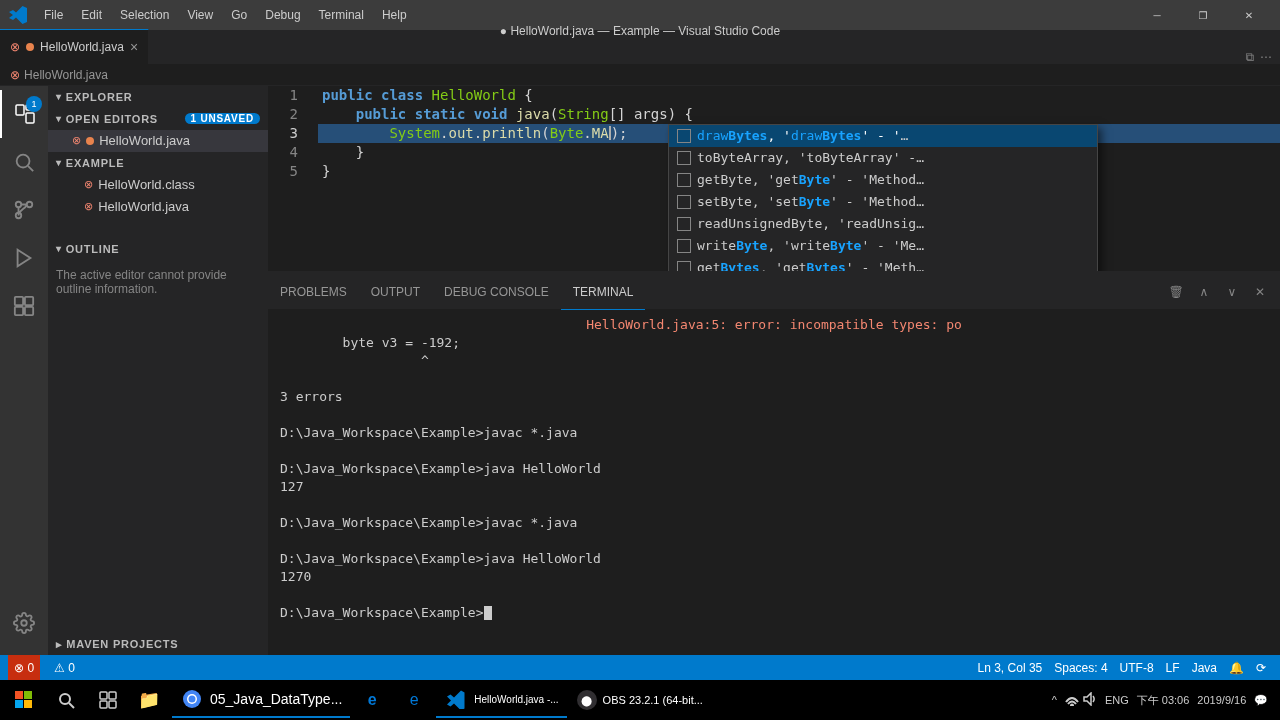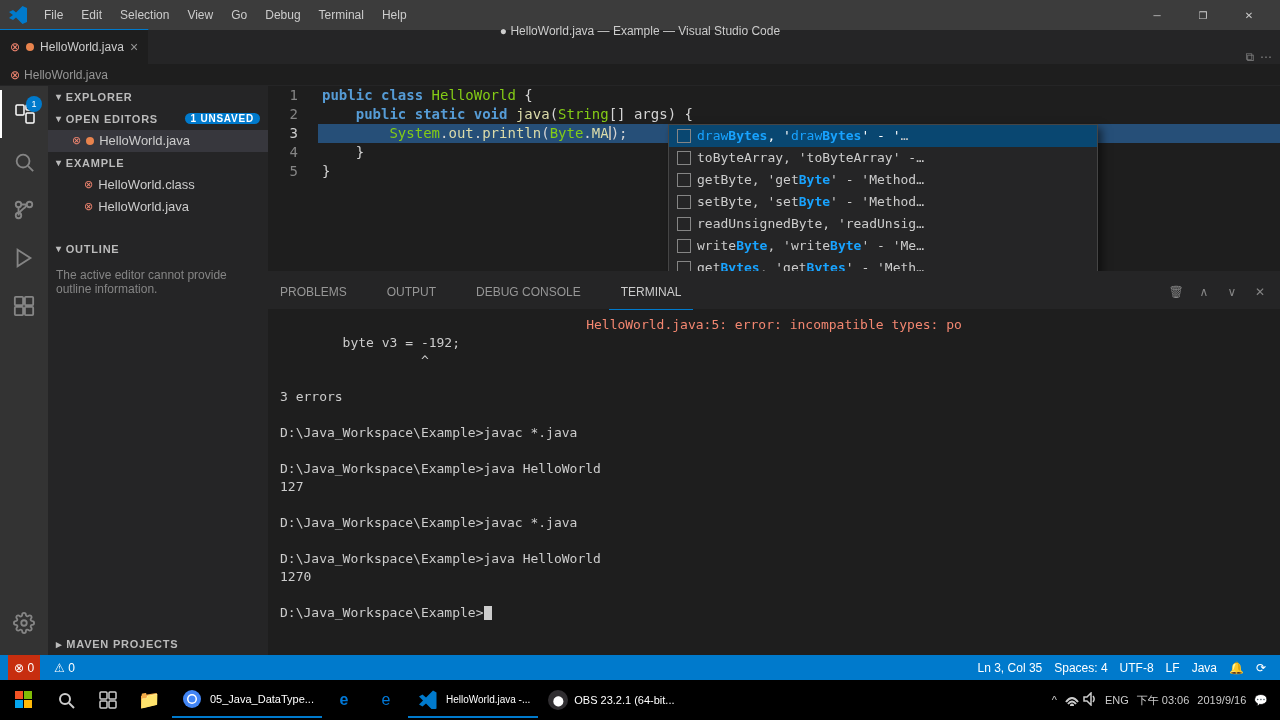--- a/index.html
+++ b/index.html
@@ -290,21 +290,21 @@
       background: #1e1e1e;
       display: flex;
       flex-direction: column;
     }
     .panel-tabs {
       height: 35px;
       background: #252526;
       display: flex;
       align-items: center;
       border-bottom: 1px solid #1e1e1e;
-      gap: 16px;
+      gap: 0;
     }
     .panel-tab {
       padding: 0 12px;
       height: 35px;
       display: flex;
       align-items: center;
       cursor: pointer;
       font-size: 12px;
       color: #969696;
       border-bottom: 1px solid transparent;
@@ -700,21 +700,21 @@
     <div class="taskbar-icon" style="color:#e8c84a; font-size:18px;">📁</div>
   </div>
   <div class="taskbar-btn active">
     <div class="taskbar-icon">
       <svg width="20" height="20" viewBox="0 0 20 20">
           <circle cx="10" cy="10" r="9" fill="#4285f4"></circle>
           <circle cx="10" cy="10" r="5" fill="#fff"></circle>
           <circle cx="10" cy="10" r="3.5" fill="#4285f4"></circle>
         </svg>
     </div>
-    <span style="color:#fff; font-size:11px;">05_Java_DataType...</span>
+    <span style="color:#fff; font-size:14px;">05_Java_DataType...</span>
   </div>
   <div class="taskbar-btn">
     <div class="taskbar-icon" style="color:#0078d7; font-size:16px; font-weight:bold;">e</div>
   </div>
   <div class="taskbar-btn">
     <div class="taskbar-icon" style="color:#0078d7; font-size:16px;">e</div>
   </div>
   <div class="taskbar-btn active">
     <div class="taskbar-icon">
       <svg width="20" height="20" viewBox="0 0 20 20">

